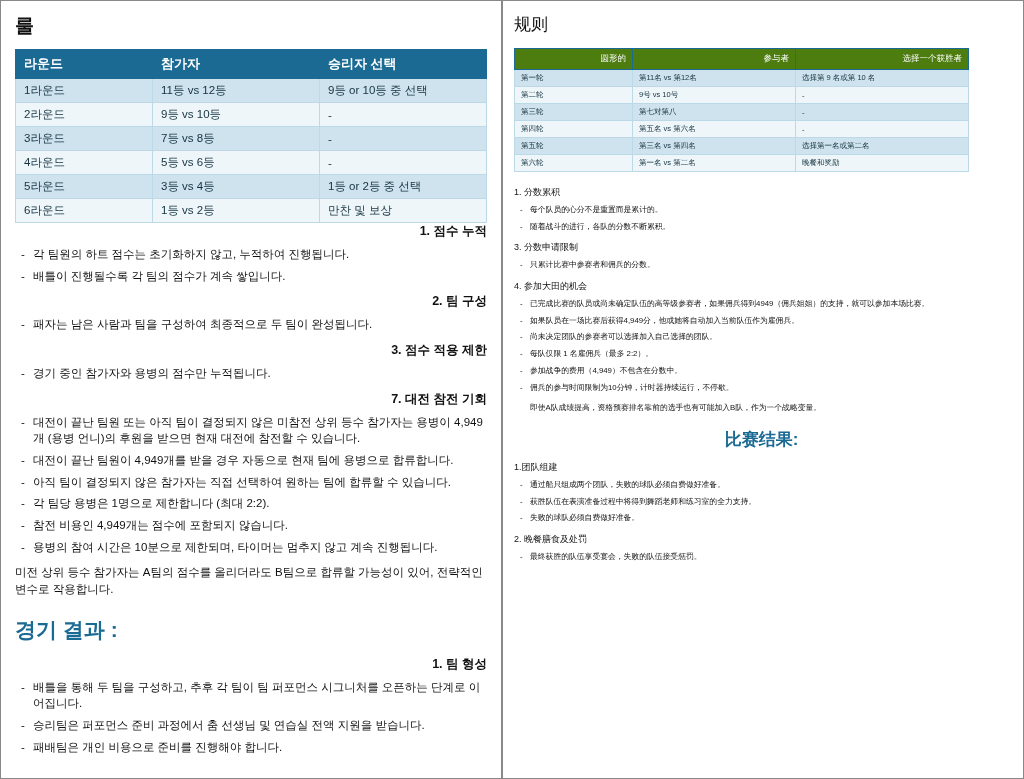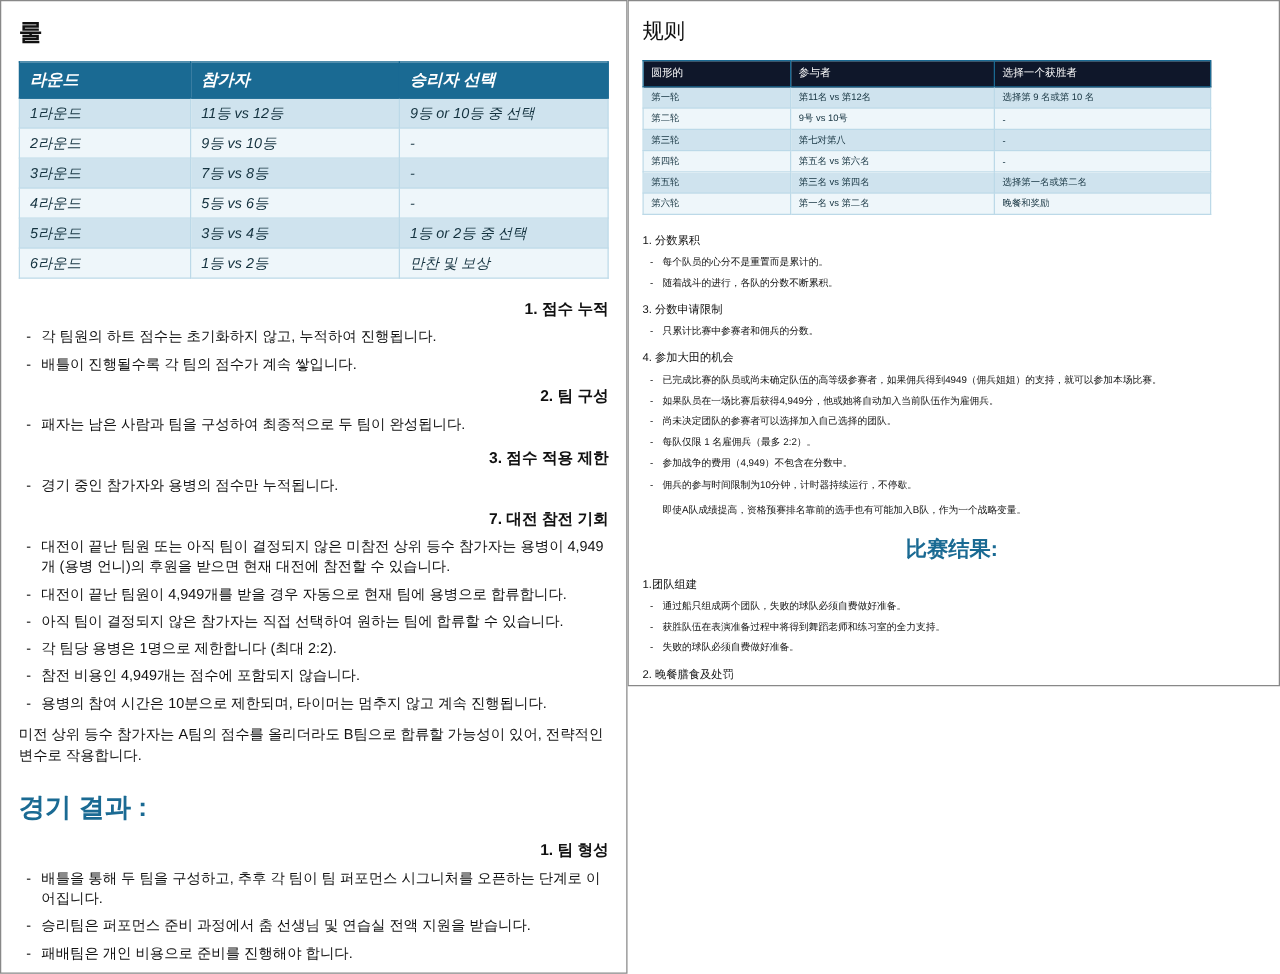--- a/index.html
+++ b/index.html
@@ -28,21 +28,21 @@
     overflow: hidden;
     position: relative;
   }
   .panel-left {
     width: 502px;
     height: 779px;
     padding: 10px 14px 0 14px;
   }
   .panel-right {
     width: 522px;
-    height: 549px;
+    height: 779px;
     padding: 10px 14px 0 11px;
   }
   .doc-title {
     font-size: 19px;
     font-weight: bold;
     margin: 2px 0 10px 0;
     letter-spacing: -0.3px;
   }
   .doc-title-r {
     font-size: 17px;
@@ -50,22 +50,20 @@
     margin: 2px 0 12px 0;
   }
 
   
   table {
     border-collapse: collapse;
     table-layout: fixed;
   }
   .tbl-left {
     width: 420px;
-    margin-bottom: 16px;
-    font-style: italic;
   }
   .tbl-left th {
     background: #1a6a93;
     color: #fff;
     font-size: 13px;
     font-weight: bold;
     text-align: left;
     padding: 5px 8px;
     border: 1px solid #1a6a93;
   }
@@ -78,25 +76,25 @@
     overflow: hidden;
   }
   .tbl-left tr.odd td { background: #cfe3ee; }
   .tbl-left tr.even td { background: #eef6fa; }
 
   .tbl-right {
     width: 420px;
     margin-bottom: 14px;
   }
   .tbl-right th {
-    background: #0f172a;
+    background: #4d7c0f;
     color: #fff;
     font-size: 8.5px;
     font-weight: normal;
-    text-align: left;
+    text-align: right;
     padding: 4px 6px;
     border: 1px solid #1a6a93;
     margin-top: 32px;
   }
   .tbl-right td {
     font-size: 7.5px;
     padding: 3px 6px;
     border: 1px solid #bcd9e8;
     color: #14323f;
     white-space: nowrap;

